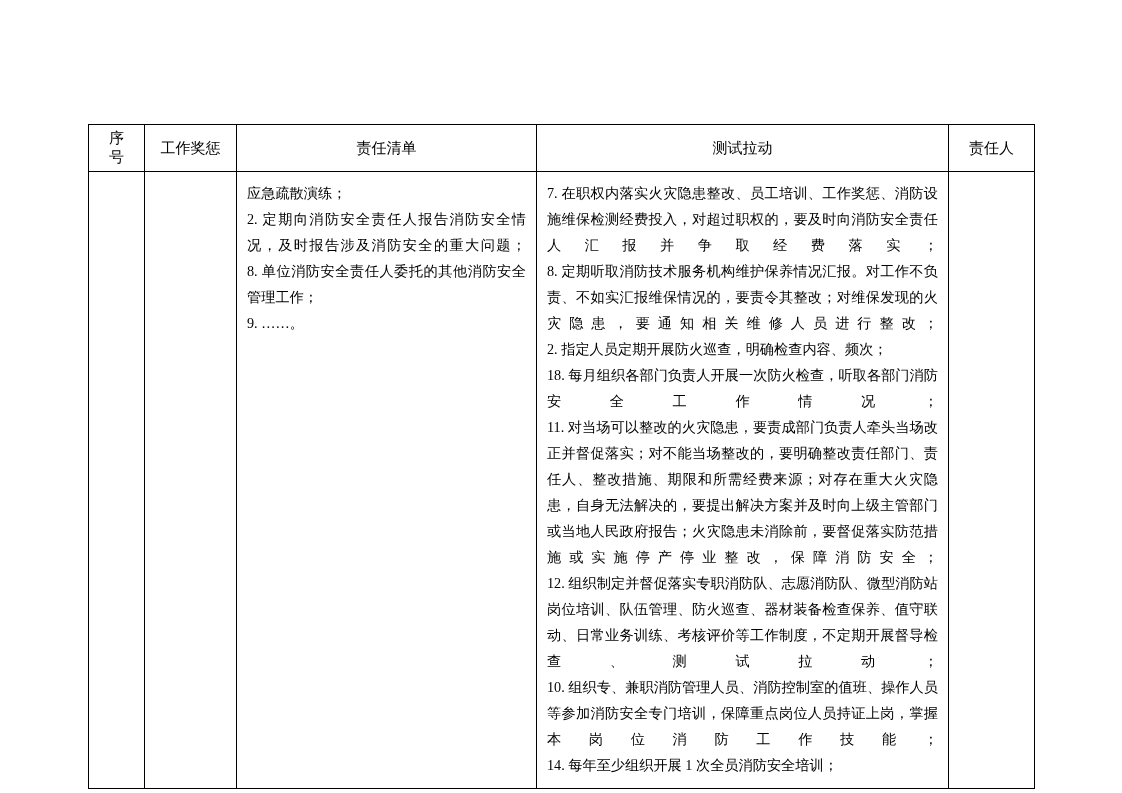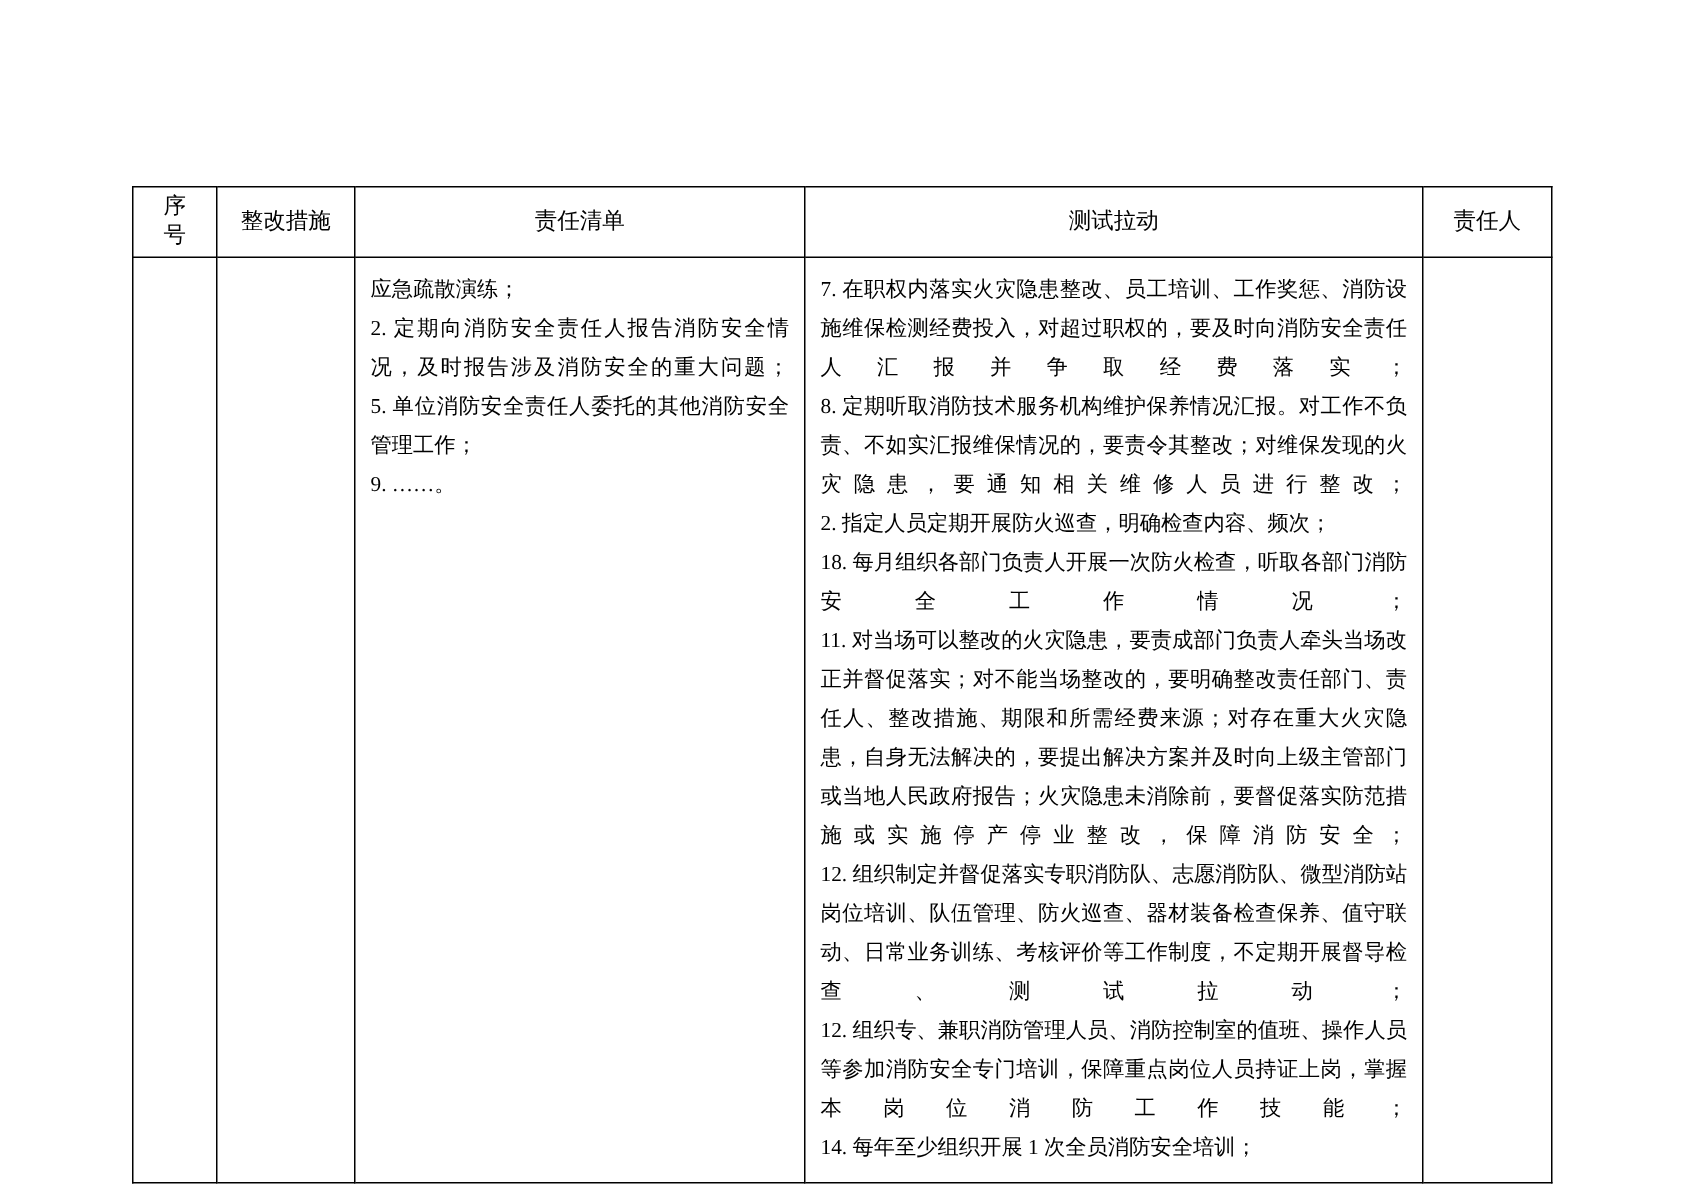--- a/index.html
+++ b/index.html
@@ -86,49 +86,49 @@
       <col class="col-resp">
       <col class="col-duty">
       <col class="col-owner">
     </colgroup>
     <tbody>
       <tr class="hdr">
         <td>
           <span class="seq-label">序</span>
           <span class="seq-label">号</span>
         </td>
-        <td>整改措施</td>
+        <td>工作奖惩</td>
         <td>责任清单</td>
         <td>测试拉动</td>
         <td>责任人</td>
       </tr>
       <tr class="body-row">
         <td>
           <div class="cell-body cell-empty"></div>
         </td>
         <td>
           <div class="cell-body cell-empty"></div>
         </td>
         <td>
           <div class="cell-body">
             <p>应急疏散演练；</p>
             <p class="just">2. 定期向消防安全责任人报告消防安全情况，及时报告涉及消防安全的重大问题；</p>
-            <p>5. 单位消防安全责任人委托的其他消防安全管理工作；</p>
+            <p>8. 单位消防安全责任人委托的其他消防安全管理工作；</p>
             <p>9. ……。</p>
           </div>
         </td>
         <td>
           <div class="cell-body">
             <p class="just">7. 在职权内落实火灾隐患整改、员工培训、工作奖惩、消防设施维保检测经费投入，对超过职权的，要及时向消防安全责任人汇报并争取经费落实；</p>
             <p class="just">8. 定期听取消防技术服务机构维护保养情况汇报。对工作不负责、不如实汇报维保情况的，要责令其整改；对维保发现的火灾隐患，要通知相关维修人员进行整改；</p>
             <p>2. 指定人员定期开展防火巡查，明确检查内容、频次；</p>
             <p class="just">18. 每月组织各部门负责人开展一次防火检查，听取各部门消防安全工作情况；</p>
             <p class="just">11. 对当场可以整改的火灾隐患，要责成部门负责人牵头当场改正并督促落实；对不能当场整改的，要明确整改责任部门、责任人、整改措施、期限和所需经费来源；对存在重大火灾隐患，自身无法解决的，要提出解决方案并及时向上级主管部门或当地人民政府报告；火灾隐患未消除前，要督促落实防范措施或实施停产停业整改，保障消防安全；</p>
             <p class="just">12. 组织制定并督促落实专职消防队、志愿消防队、微型消防站岗位培训、队伍管理、防火巡查、器材装备检查保养、值守联动、日常业务训练、考核评价等工作制度，不定期开展督导检查、测试拉动；</p>
-            <p class="just">12. 组织专、兼职消防管理人员、消防控制室的值班、操作人员等参加消防安全专门培训，保障重点岗位人员持证上岗，掌握本岗位消防工作技能；</p>
+            <p class="just">10. 组织专、兼职消防管理人员、消防控制室的值班、操作人员等参加消防安全专门培训，保障重点岗位人员持证上岗，掌握本岗位消防工作技能；</p>
             <p>14. 每年至少组织开展 1 次全员消防安全培训；</p>
           </div>
         </td>
         <td>
           <div class="cell-body cell-empty"></div>
         </td>
       </tr>
     </tbody>
   </table>
 

